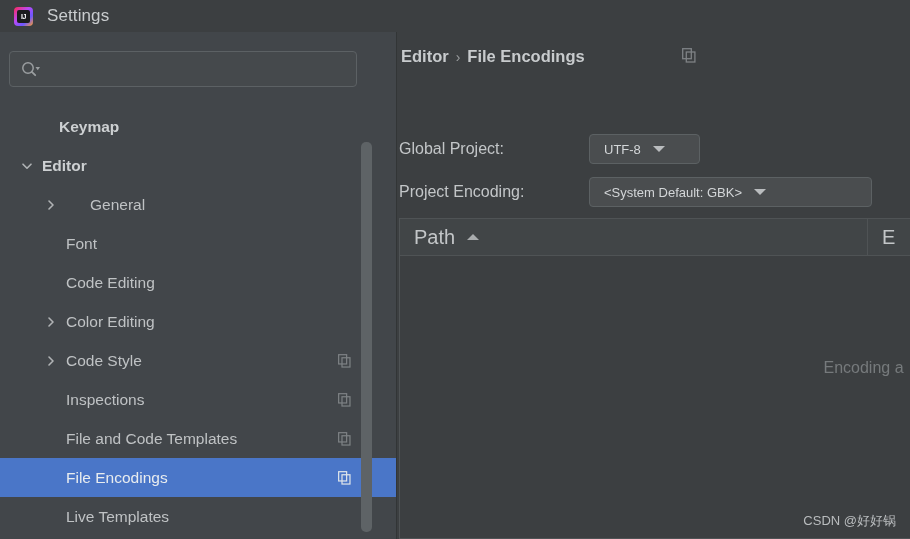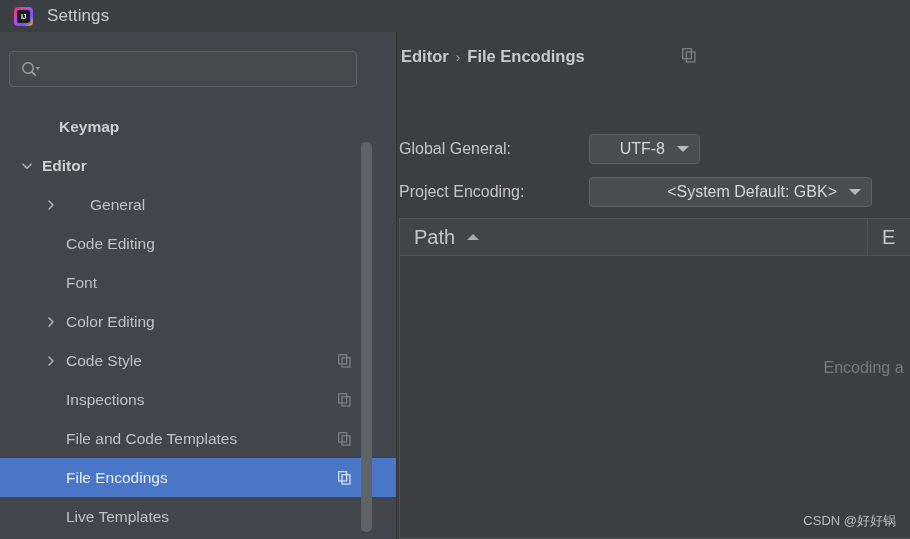--- a/index.html
+++ b/index.html
@@ -117,23 +117,23 @@
     font-size: 16px; color: #c3c6c8; white-space: nowrap;
   }
   #row-global { left: 2px; top: 102px; }
   #row-project { left: 2px; top: 145px; }
   .field-label { width: 190px; flex: none; }
   .combo {
     height: 30px;
     background: #4a4d4f;
     border: 1px solid #5c6163;
     border-radius: 4px;
-    display: flex; align-items: center; justify-content: flex-end;
+    display: flex; align-items: center; justify-content: flex-start;
     padding: 0 10px 0 14px;
-    color: #d3d6d8; font-size: 16px;
+    color: #d3d6d8; font-size: 13px;
   }
   #combo-global { width: 111px; }
   #combo-project { width: 283px; }
   .caret {
     width: 0; height: 0; margin-left: 12px;
     border-left: 6px solid transparent;
     border-right: 6px solid transparent;
     border-top: 6px solid #b9bcbe;
     flex: none;
   }
@@ -213,24 +213,24 @@
             </svg></span>
           <span class="label" style="margin-left: 42px;">Editor</span>
         </div>
         <div class="tree-row">
           <span class="chev" style="left: 44px;"><svg width="14" height="14" viewBox="0 0 14 14">
               <path d="M5 3 L9 7 L5 11" fill="none" stroke="#b0b3b5" stroke-width="1.6" stroke-linecap="round" stroke-linejoin="round"></path>
             </svg></span>
           <span class="label" style="margin-left: 90px; text-align: right;">General</span>
         </div>
         <div class="tree-row">
+          <span class="label" style="margin-left: 66px;">Font</span>
+        </div>
+        <div class="tree-row">
           <span class="label" style="margin-left: 66px;">Code Editing</span>
-        </div>
-        <div class="tree-row">
-          <span class="label" style="margin-left: 66px;">Font</span>
         </div>
         <div class="tree-row">
           <span class="chev" style="left: 44px;"><svg width="14" height="14" viewBox="0 0 14 14">
               <path d="M5 3 L9 7 L5 11" fill="none" stroke="#b0b3b5" stroke-width="1.6" stroke-linecap="round" stroke-linejoin="round"></path>
             </svg></span>
           <span class="label" style="margin-left: 66px;">Color Editing</span>
         </div>
         <div class="tree-row">
           <span class="chev" style="left: 44px;"><svg width="14" height="14" viewBox="0 0 14 14">
               <path d="M5 3 L9 7 L5 11" fill="none" stroke="#b0b3b5" stroke-width="1.6" stroke-linecap="round" stroke-linejoin="round"></path>
@@ -282,21 +282,21 @@
     <div id="for-project">
       <span class="copy-ic">
         <svg width="14" height="15" viewBox="0 0 14 15">
           <rect x="0.7" y="0.7" width="8.6" height="10" fill="none" stroke="#7e8285" stroke-width="1.3"></rect>
           <rect x="4.3" y="4" width="8.6" height="10" fill="none" stroke="#7e8285" stroke-width="1.3"></rect>
         </svg>
       </span>
     </div>
 
     <div class="field-row" id="row-global">
-      <span class="field-label">Global General:</span>
+      <span class="field-label">Global Project:</span>
       <div class="combo" id="combo-global">
         <span>UTF-8</span>
         <span class="caret"></span>
       </div>
     </div>
 
     <div class="field-row" id="row-project">
       <span class="field-label">Project Encoding:</span>
       <div class="combo" id="combo-project">
         <span>&lt;System Default: GBK&gt;</span>

